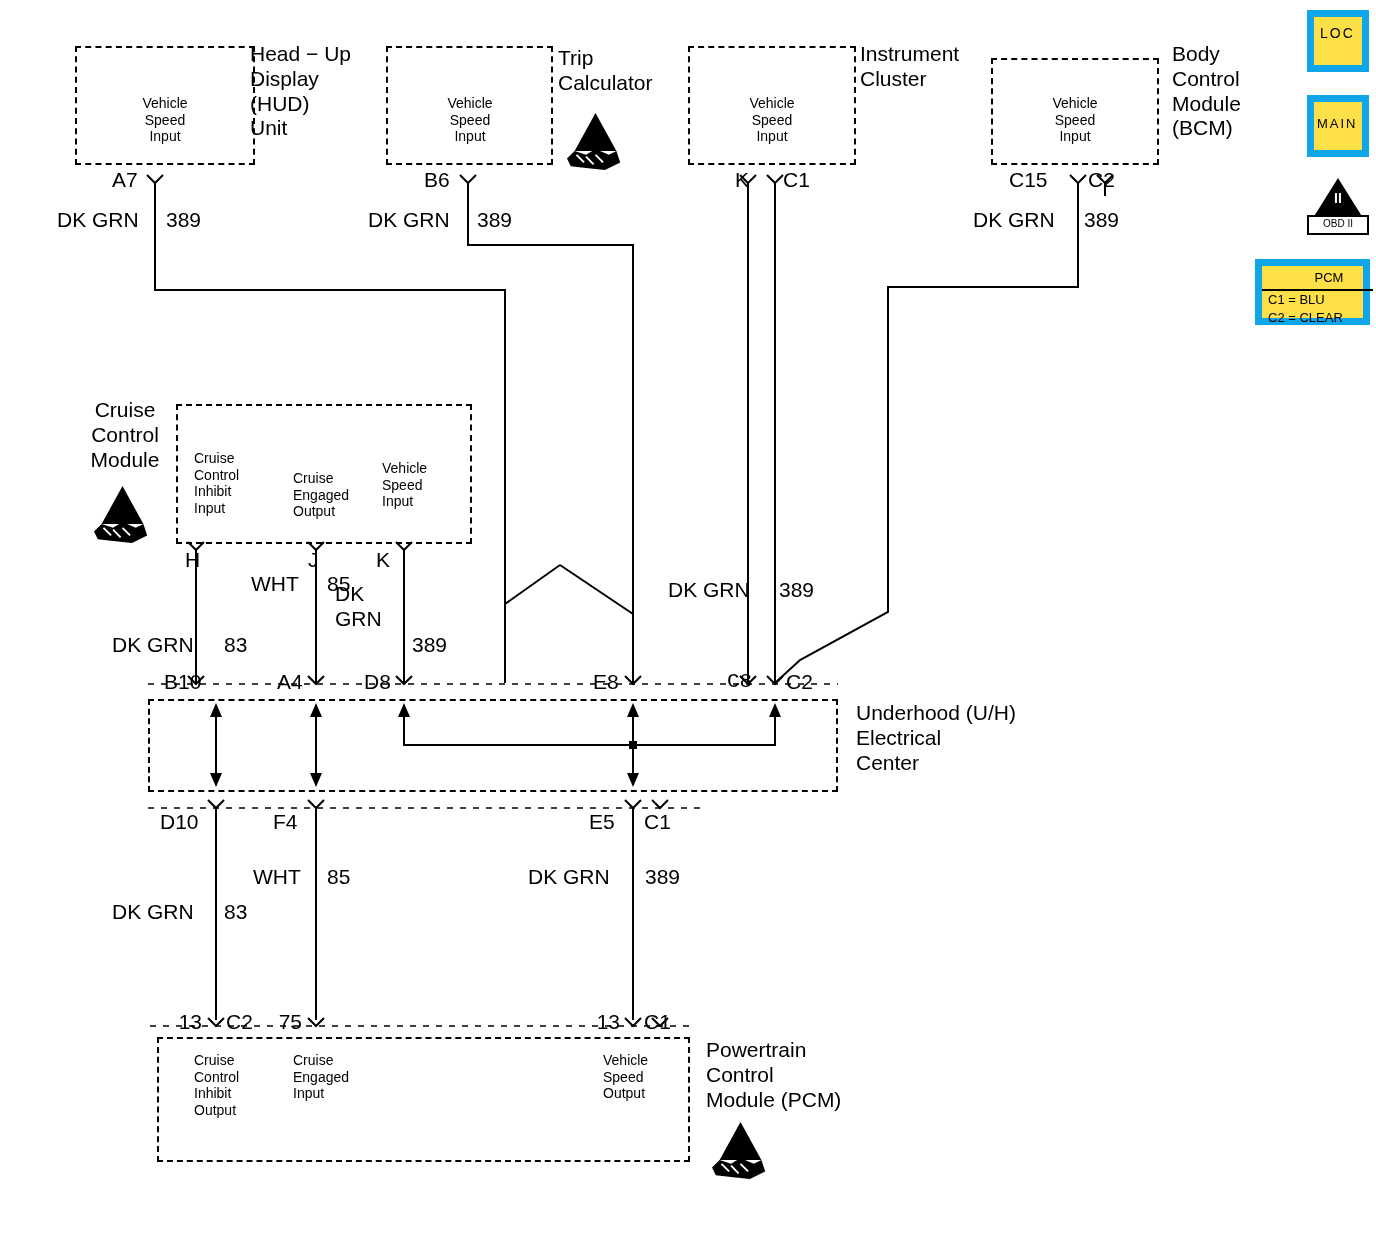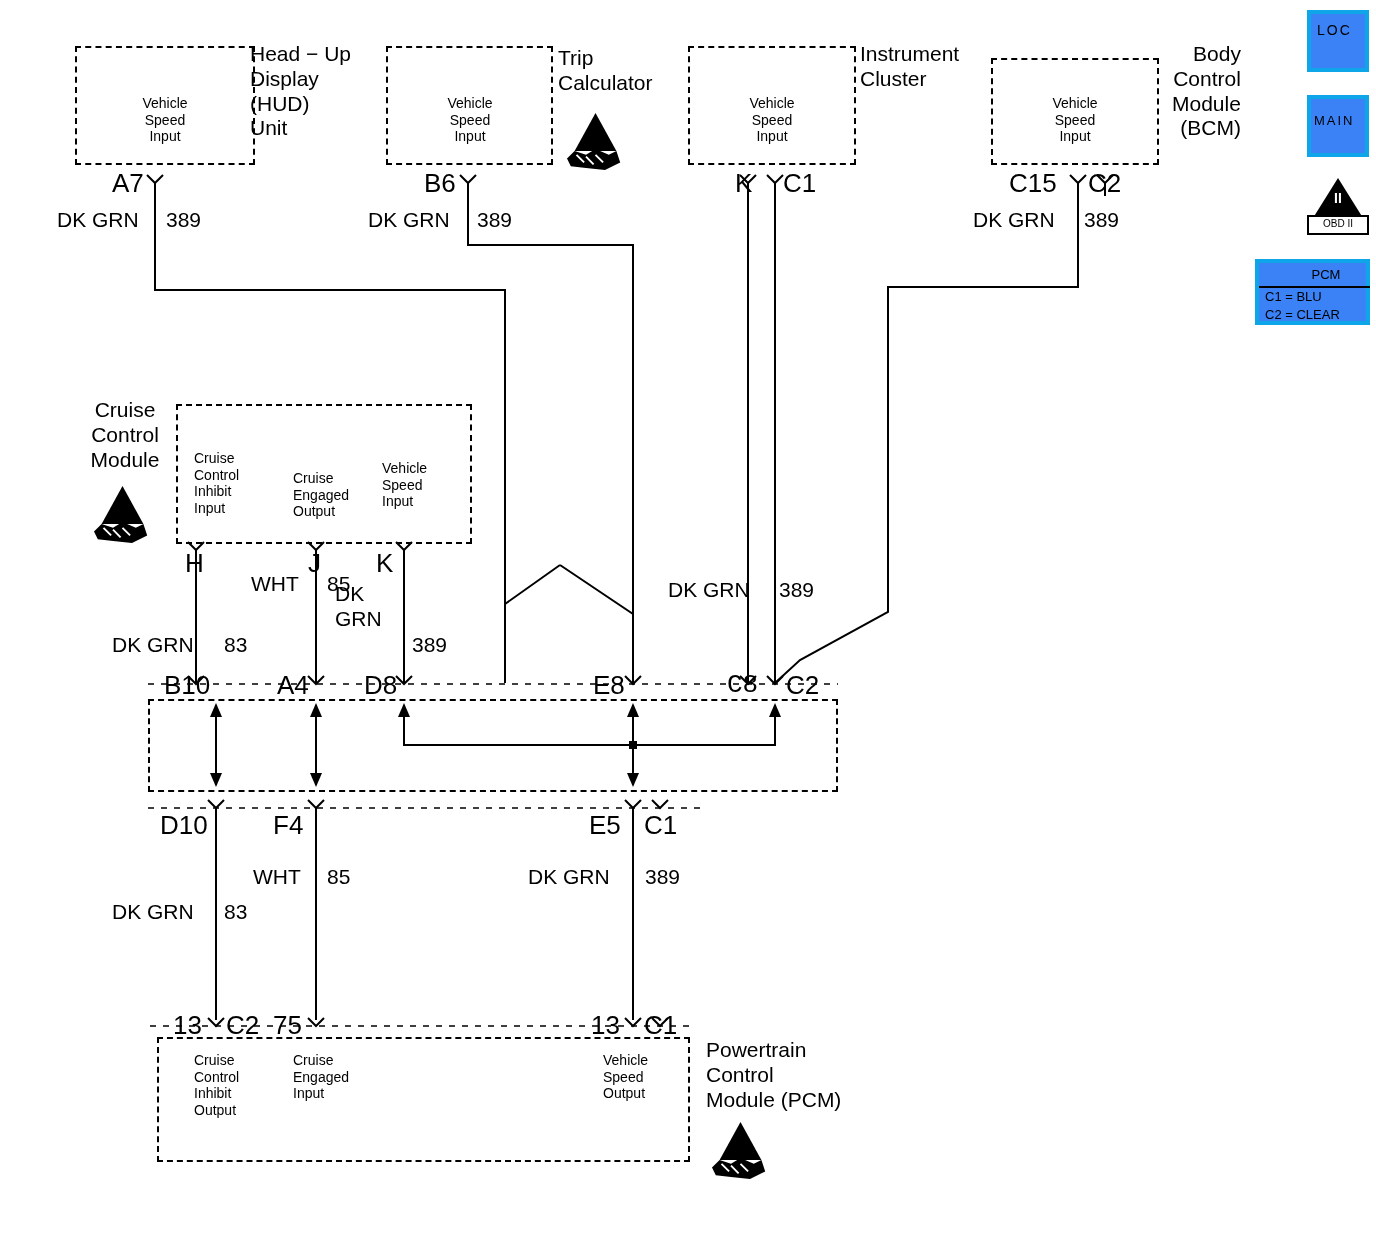--- a/index.html
+++ b/index.html
@@ -26,35 +26,35 @@
     height: 1244px;
   }
   .lbl {
     position: absolute;
     white-space: pre;
     line-height: 1.18;
     font-family: "Liberation Sans", sans-serif;
     color: #000;
   }
   .t-big { font-size: 21px; }
-  .t-med { font-size: 26px; }
+  .t-med { font-size: 21px; }
   .t-small { font-size: 14px; }
   .t-tiny { font-size: 11px; }
   .center { text-align: center; }
   .right { text-align: right; }
   .box-dash {
     position: absolute;
     border: 2px dashed #000;
     box-sizing: border-box;
   }
   .legend-box {
     position: absolute;
-    border: 4px solid #0ea5e9;
+    border: 7px solid #0ea5e9;
     box-sizing: border-box;
-    background: #3b82f6;
+    background: #fde047;
   }
   .legend-row {
     position: absolute;
     font-size: 13px;
     white-space: pre;
   }
 </style>
 </head>
 <body>
 
@@ -168,21 +168,21 @@
   <div class="lbl t-big" style="left: 477px; top: 208px; white-space: pre-line;">389</div>
 
   <div class="lbl t-big" style="left: 860px; top: 42px; white-space: pre-line;">Instrument
 Cluster</div>
   <div class="lbl t-small center" style="left: 717px; top: 95px; width: 110px; white-space: pre-line;">Vehicle
 Speed
 Input</div>
   <div class="lbl t-med" style="left: 735px; top: 168px; white-space: pre-line;">K</div>
   <div class="lbl t-med" style="left: 783px; top: 168px; white-space: pre-line;">C1</div>
 
-  <div class="lbl t-big" style="left: 1172px; top: 42px; white-space: pre-line; text-align: right;">Body
+  <div class="lbl t-big" style="left: 1172px; top: 42px; white-space: pre-line;">Body
 Control
 Module
 (BCM)</div>
   <div class="lbl t-small center" style="left: 1020px; top: 95px; width: 110px; white-space: pre-line;">Vehicle
 Speed
 Input</div>
   <div class="lbl t-med" style="left: 1009px; top: 168px; white-space: pre-line;">C15</div>
   <div class="lbl t-med" style="left: 1088px; top: 168px; white-space: pre-line;">C2</div>
   <div class="lbl t-big" style="left: 973px; top: 208px; white-space: pre-line;">DK GRN</div>
   <div class="lbl t-big" style="left: 1084px; top: 208px; white-space: pre-line;">389</div>
@@ -215,20 +215,23 @@
   <div class="lbl t-big" style="left: 668px; top: 578px; white-space: pre-line;">DK GRN</div>
   <div class="lbl t-big" style="left: 779px; top: 578px; white-space: pre-line;">389</div>
 
   <div class="lbl t-med" style="left: 164px; top: 670px; white-space: pre-line;">B10</div>
   <div class="lbl t-med" style="left: 277px; top: 670px; white-space: pre-line;">A4</div>
   <div class="lbl t-med" style="left: 364px; top: 670px; white-space: pre-line;">D8</div>
   <div class="lbl t-med" style="left: 593px; top: 670px; white-space: pre-line; text-align: center;">E8</div>
   <div class="lbl t-med" style="left: 727px; top: 670px; white-space: pre-line; font-family: Liberation Mono, monospace;">C8</div>
   <div class="lbl t-med" style="left: 786px; top: 670px; white-space: pre-line;">C2</div>
 
+  <div class="lbl t-big" style="left: 856px; top: 701px; white-space: pre-line;">Underhood (U/H)
+Electrical
+Center</div>
 
   <div class="lbl t-med" style="left: 160px; top: 810px; white-space: pre-line;">D10</div>
   <div class="lbl t-med" style="left: 273px; top: 810px; white-space: pre-line;">F4</div>
   <div class="lbl t-med" style="left: 589px; top: 810px; white-space: pre-line;">E5</div>
   <div class="lbl t-med" style="left: 644px; top: 810px; white-space: pre-line;">C1</div>
 
   <div class="lbl t-big" style="left: 253px; top: 865px; white-space: pre-line;">WHT</div>
   <div class="lbl t-big" style="left: 327px; top: 865px; white-space: pre-line;">85</div>
   <div class="lbl t-big" style="left: 528px; top: 865px; white-space: pre-line;">DK GRN</div>
   <div class="lbl t-big" style="left: 645px; top: 865px; white-space: pre-line;">389</div>

